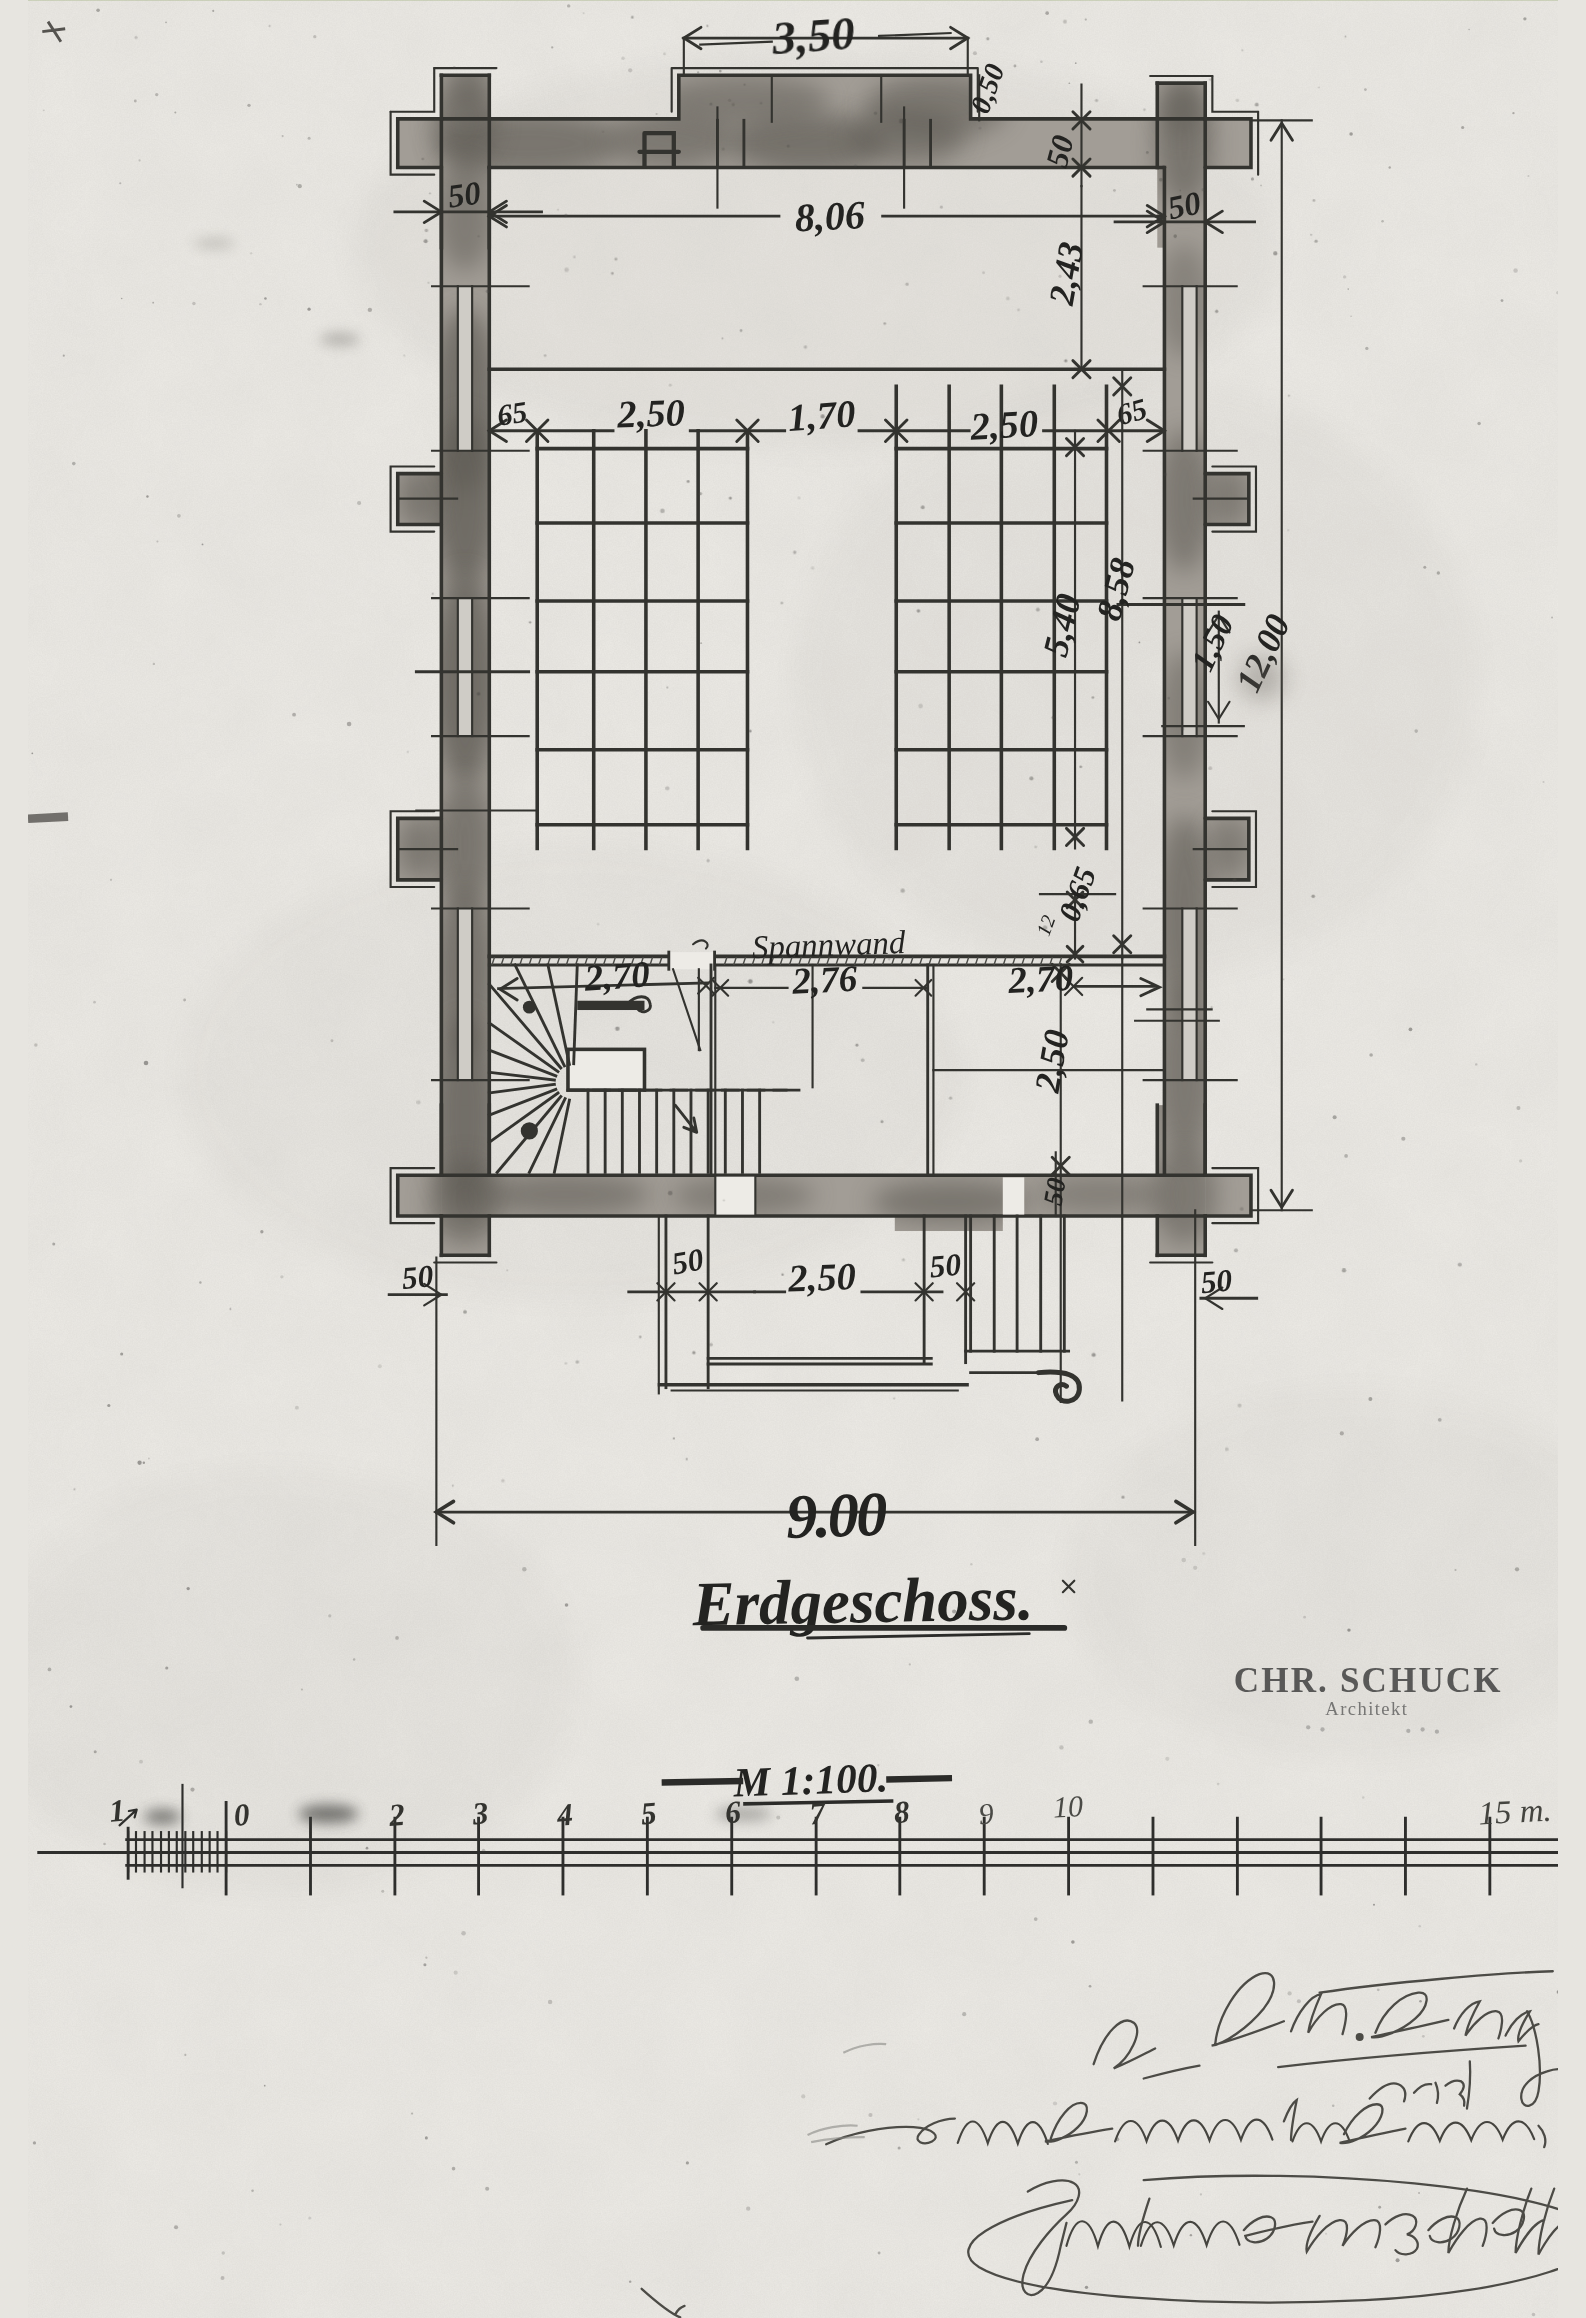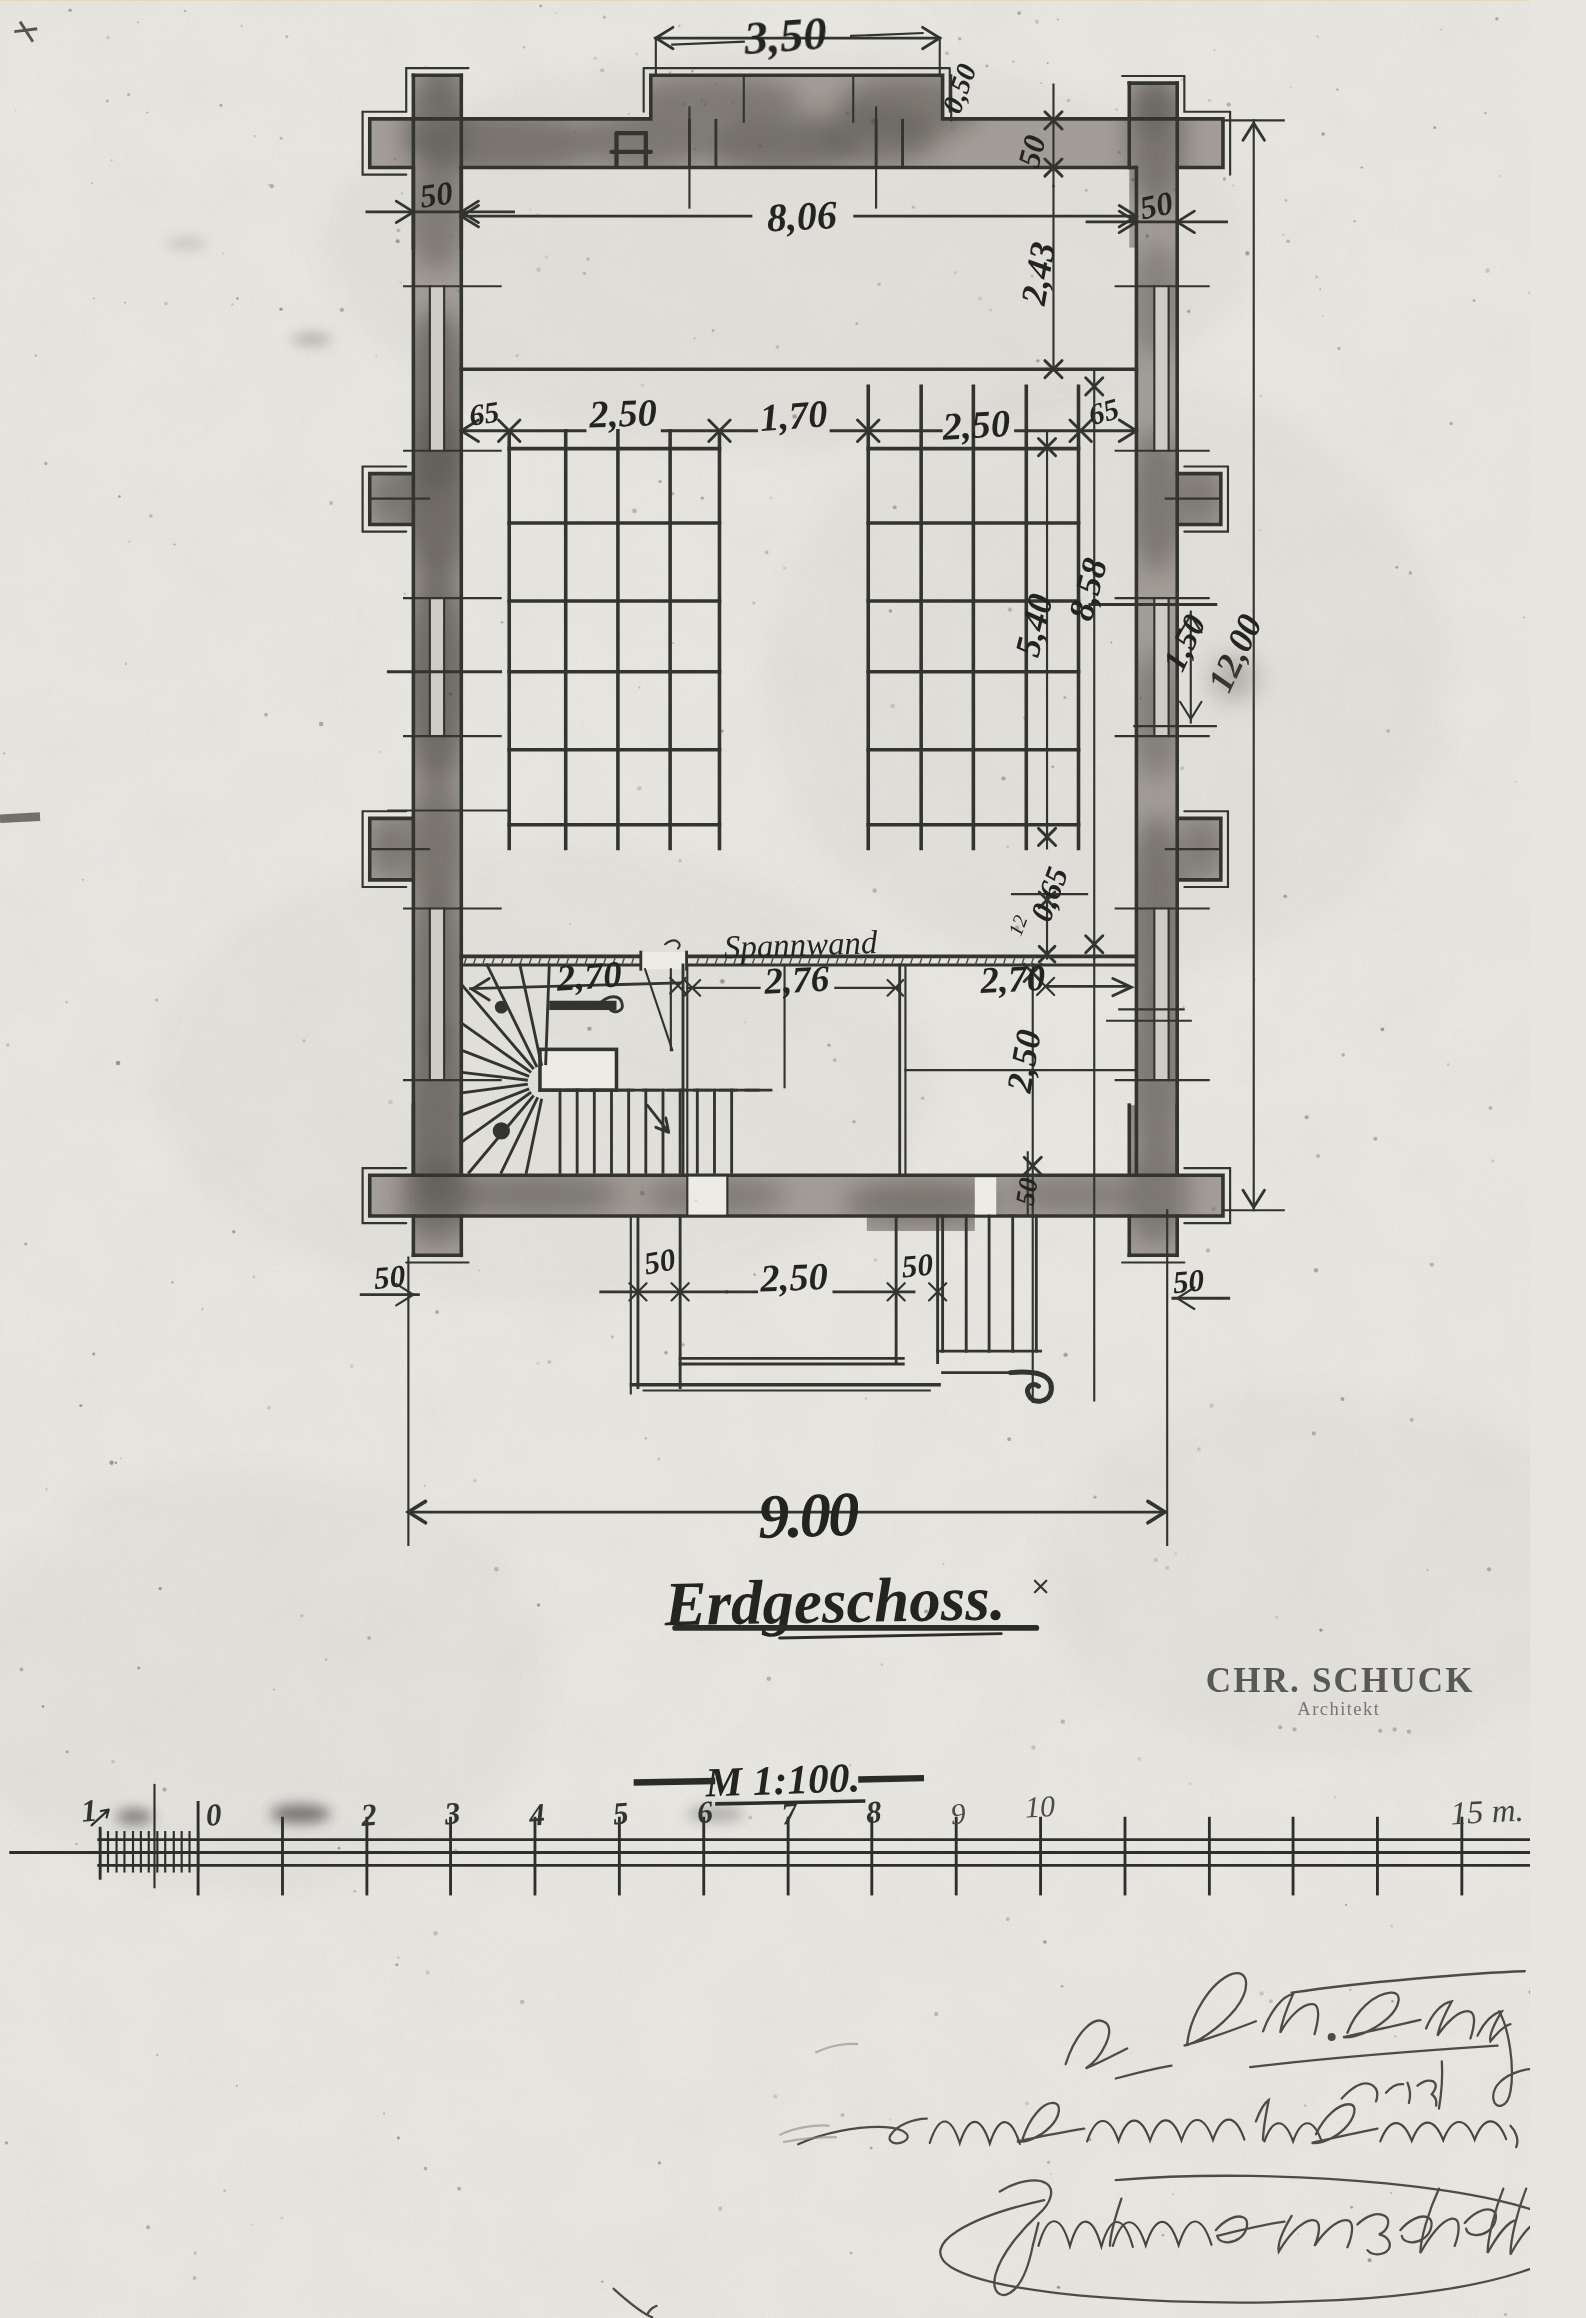--- a/index.html
+++ b/index.html
@@ -1,14 +1,14 @@
 <!DOCTYPE html>
 <html style="font-size:11.4px"><head><meta charset="utf-8"><style>
 html,body{margin:0;padding:0;background:#e7e5e0;}
-#page{position:relative;width:1530px;height:2319px;background:#eab308;overflow:hidden;}
+#page{position:relative;width:1530px;height:2319px;background:#4d7c0f;overflow:hidden;margin-left:28px;}
 </style></head><body>
 <div id="page">
 <svg width="1587" height="2319" viewBox="0 0 2219 3242">
 <defs>
 <filter id="paper" x="0" y="0" width="100%" height="100%">
           <feTurbulence type="fractalNoise" baseFrequency="0.55" numOctaves="2" seed="7" result="n"></feTurbulence>
 <feColorMatrix in="n" type="matrix" values="0 0 0 0 0.32 0 0 0 0 0.31 0 0 0 0 0.29 0 0 0 0.9 0"></feColorMatrix>
         </filter>
 <filter id="mottle" x="0" y="0" width="100%" height="100%">
           <feTurbulence type="fractalNoise" baseFrequency="0.009" numOctaves="4" seed="11" result="n"></feTurbulence>

